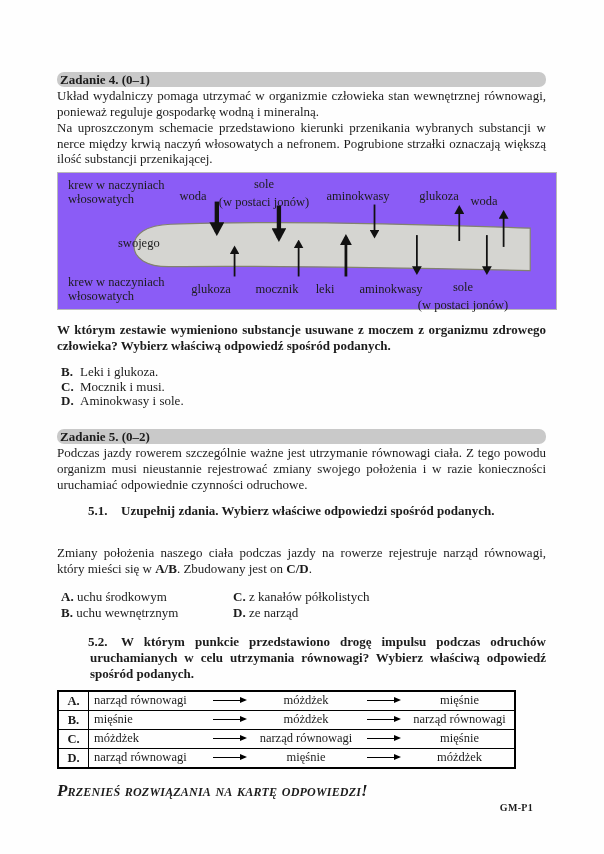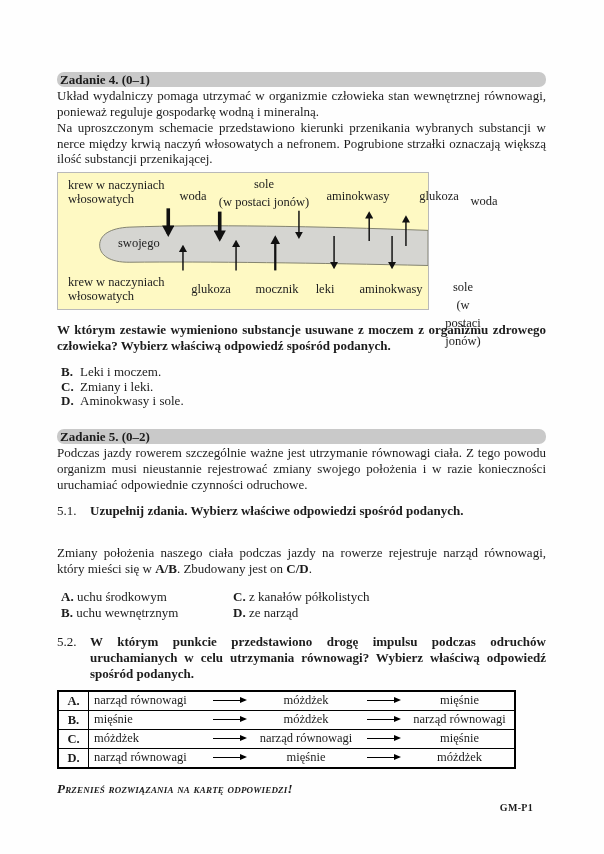--- a/index.html
+++ b/index.html
@@ -11,57 +11,57 @@
   .content{margin-left:57px;width:489px;}
   .task-bar{
     background:#c9c9c9;height:15px;line-height:15px;font-weight:bold;
     font-size:13px;padding-left:3px;border-radius:7px;
   }
   .para{margin:1px 0 0 0;font-size:13px;line-height:15.6px;}
   .j{text-align:justify;}
   .bold{font-weight:bold;}
   
   .diagram{
-    position:relative;margin-top:5px;width:372px;height:138px;
-    background:#fef9c3;border:1px solid #b9b9b9;box-sizing:border-box;
+    position:relative;margin-top:5px;width:500px;height:138px;
+    background:#8b5cf6;border:1px solid #b9b9b9;box-sizing:border-box;
   }
   .diagram svg{position:absolute;left:0;top:0;width:100%;height:100%;}
   .dlabel{
     position:absolute;font-size:12.5px;line-height:18px;white-space:pre-line;
     text-align:center;transform:translateX(-50%);
   }
   .dlabel-left{
     position:absolute;font-size:12.5px;line-height:14px;white-space:pre-line;
     text-align:left;
   }
   
   .options{margin-top:12px;}
   .opt{font-size:13px;line-height:14.4px;padding-left:4px;}
   .opt .letter{display:inline-block;width:19px;font-weight:bold;}
   
   .subq{margin-top:11px;font-size:13px;line-height:15.8px;padding-left:33px;text-indent:-33px;}
-  .subq .subq-label{display:inline-block;width:33px;font-weight:normal;text-indent:0;}
+  .subq .subq-label{display:inline-block;width:33px;font-weight:bold;text-indent:0;margin-left:31px;}
   .sentence{margin-top:26px;}
   .opts2{margin-top:13px;display:grid;grid-template-columns:172px auto;font-size:13px;line-height:15.5px;padding-left:4px;}
   .opts2 .letter{font-weight:bold;}
   
   .ptable{margin-top:8px;width:455px;border:2px solid #000;border-collapse:collapse;}
   .prow{display:grid;grid-template-columns:30px 118px 44px 110px 44px auto;align-items:center;height:18px;border-bottom:1px solid #000;font-size:12.5px;}
   .prow:last-child{border-bottom:none;}
   .pletter{font-weight:bold;text-align:center;border-right:1px solid #000;height:18px;line-height:18px;}
   .pstep1{padding-left:5px;}
   .pstep{text-align:center;}
   .tarrow-cell{display:flex;justify-content:center;align-items:center;}
   .tarrow{display:inline-block;width:32px;height:0;border-top:1.6px solid #000;position:relative;}
   .tarrow::after{
     content:'';position:absolute;right:-2px;top:-4.2px;width:0;height:0;
     border-left:7px solid #000;border-top:3.4px solid transparent;border-bottom:3.4px solid transparent;
   }
   .note{
-    margin-top:12px;font-size:13px;font-weight:bold;font-style:italic;
+    margin-top:12px;font-size:17px;font-weight:bold;font-style:italic;
     font-variant:small-caps;letter-spacing:0.2px;
   }
   .footer-page{position:absolute;top:800px;left:0;width:604px;text-align:center;font-size:12.5px;}
   .footer-code{position:absolute;top:802px;right:71px;font-size:10px;font-weight:bold;letter-spacing:0.3px;}
   .nephron{fill:#d5d5d1;stroke:#82826f;stroke-width:1.2px;}
 </style>
 </head>
 <body>
 
 <div class="page">
@@ -115,22 +115,22 @@
         <span class="dlabel" style="left:219px;top:107px">mocznik</span>
         <span class="dlabel" style="left:267px;top:107px">leki</span>
         <span class="dlabel" style="left:333px;top:107px">aminokwasy</span>
         <span class="dlabel" style="left:405px;top:105px">sole
 (w postaci jonów)</span>
       </div>
 
       <p class="para j bold" style="margin-top:12px">W którym zestawie wymieniono substancje usuwane z moczem z organizmu zdrowego człowieka? Wybierz właściwą odpowiedź spośród podanych.</p>
 
       <div class="options">
-        <div class="opt"><span class="letter">B.</span><span>Leki i moczem.</span></div>
-        <div class="opt"><span class="letter">C.</span><span>Zmiany i leki.</span></div>
+        <div class="opt"><span class="letter">B.</span><span>Leki i glukoza.</span></div>
+        <div class="opt"><span class="letter">C.</span><span>Mocznik i musi.</span></div>
         <div class="opt"><span class="letter">D.</span><span>Aminokwasy i sole.</span></div>
       </div>
     </section>
 
     <section>
       <div class="task-bar" style="margin-top:21px">Zadanie 5. (0–2)</div>
       <p class="para j">Podczas jazdy rowerem szczególnie ważne jest utrzymanie równowagi ciała. Z tego powodu organizm musi nieustannie rejestrować zmiany swojego położenia i w razie konieczności uruchamiać odpowiednie czynności odruchowe.</p>
 
       <div class="subq">
         <span class="subq-label">5.1.</span><span class="bold">Uzupełnij zdania. Wybierz właściwe odpowiedzi spośród podanych.</span>

